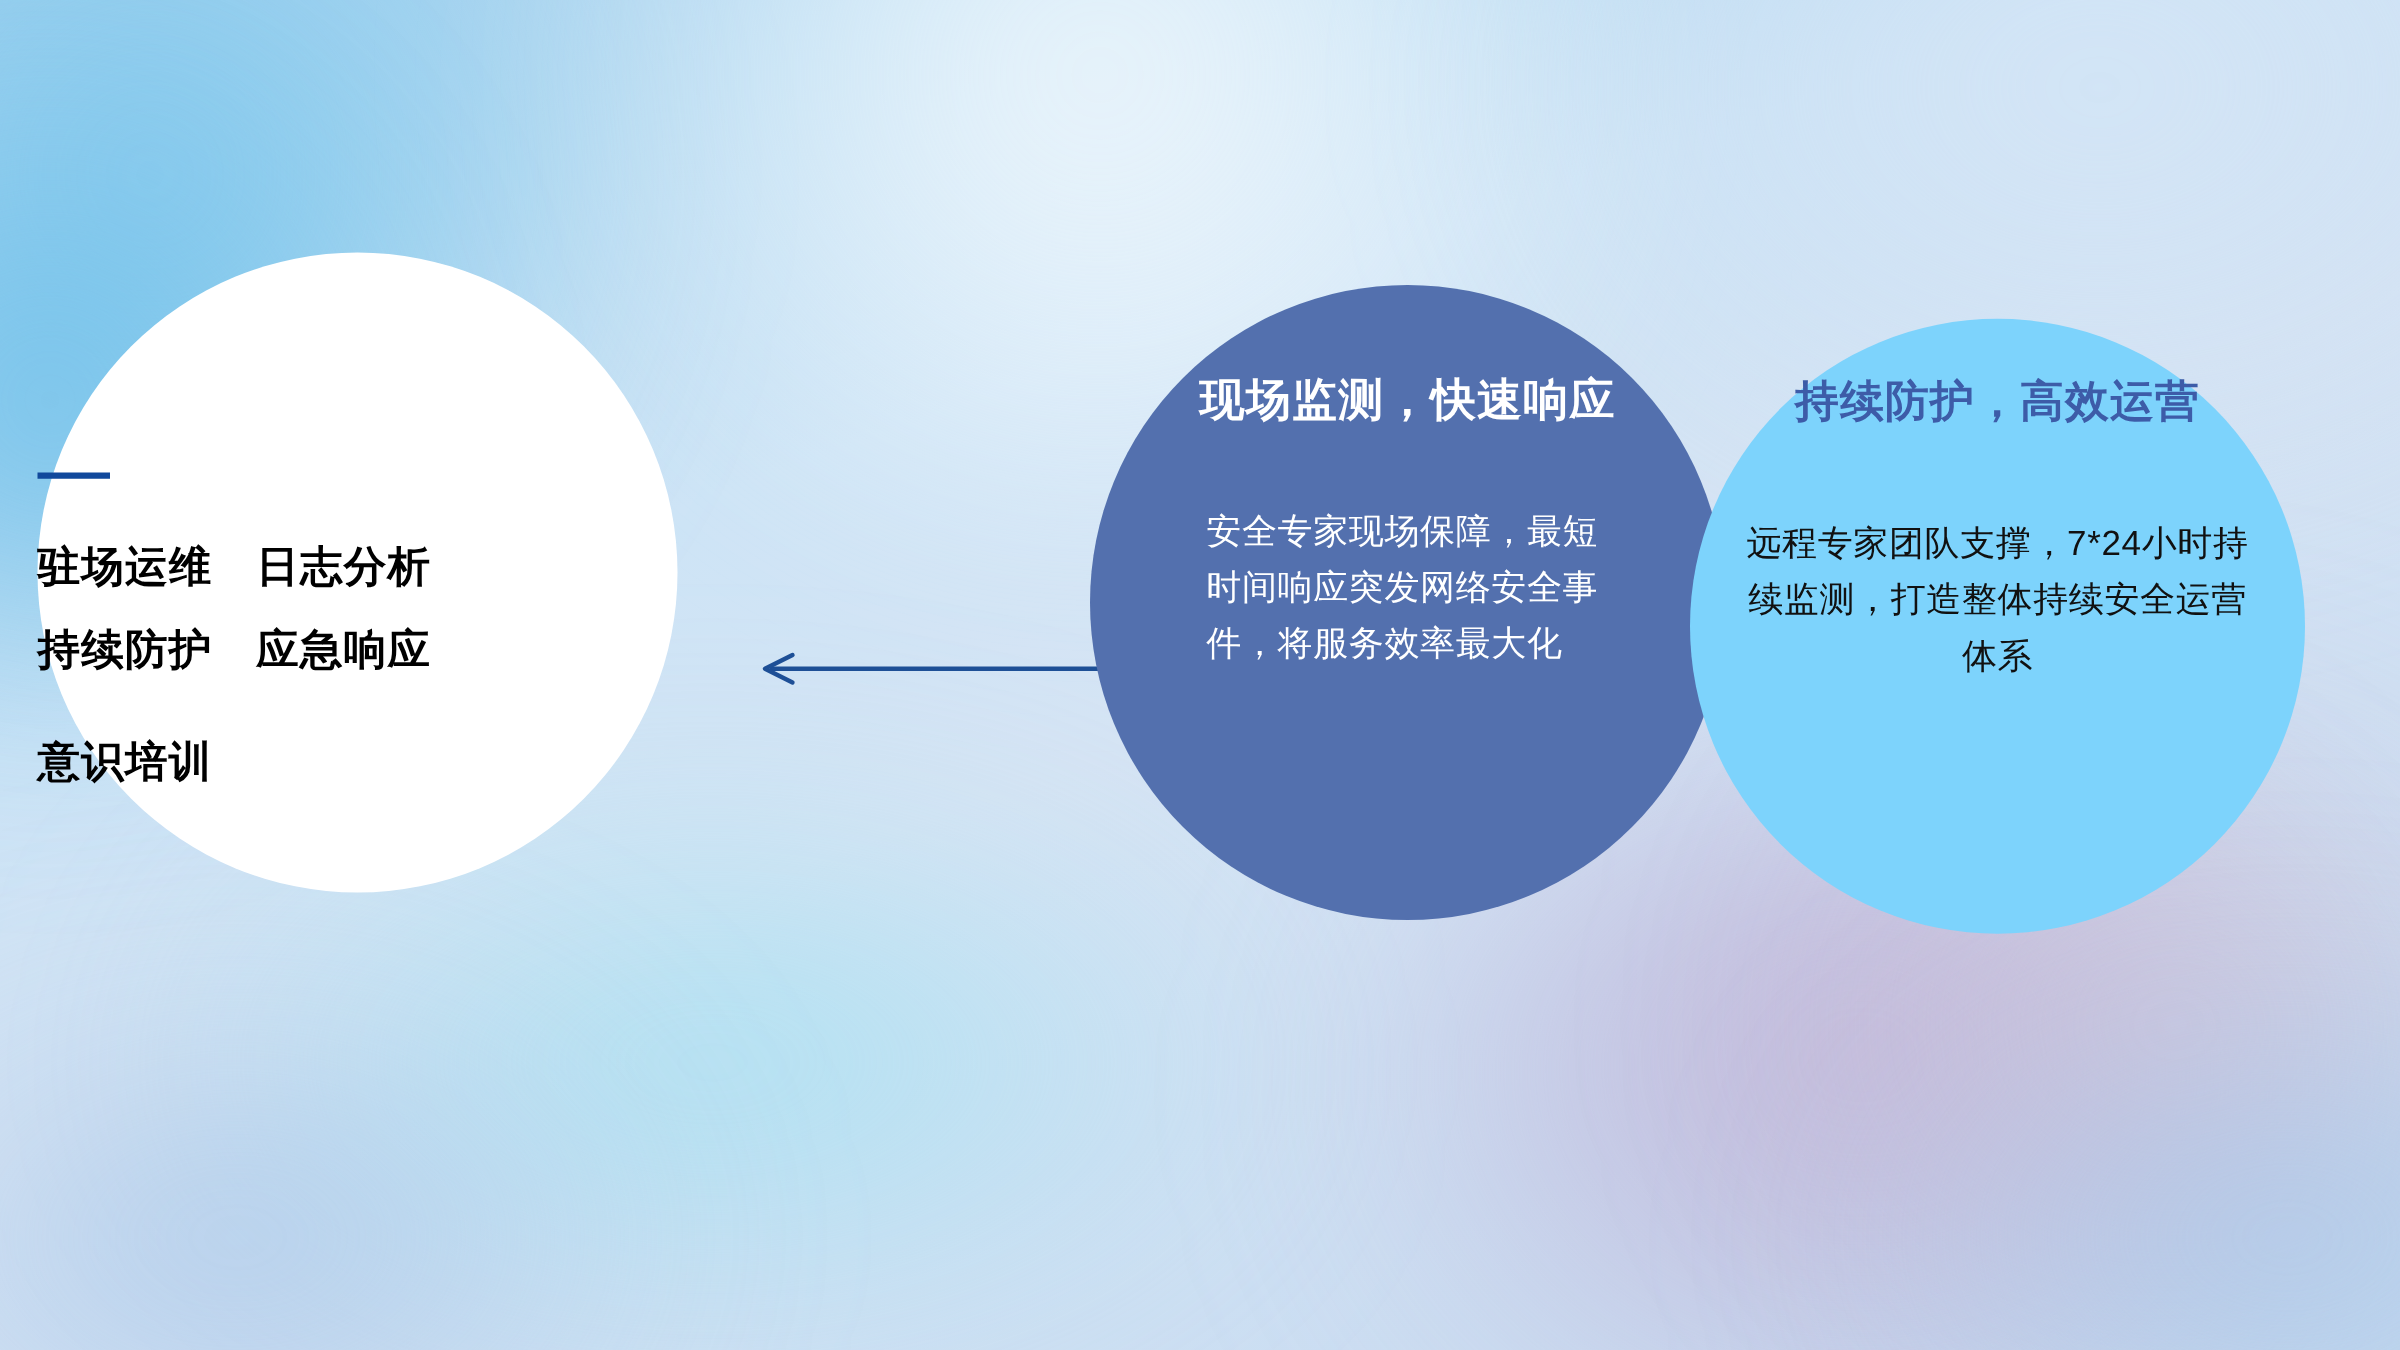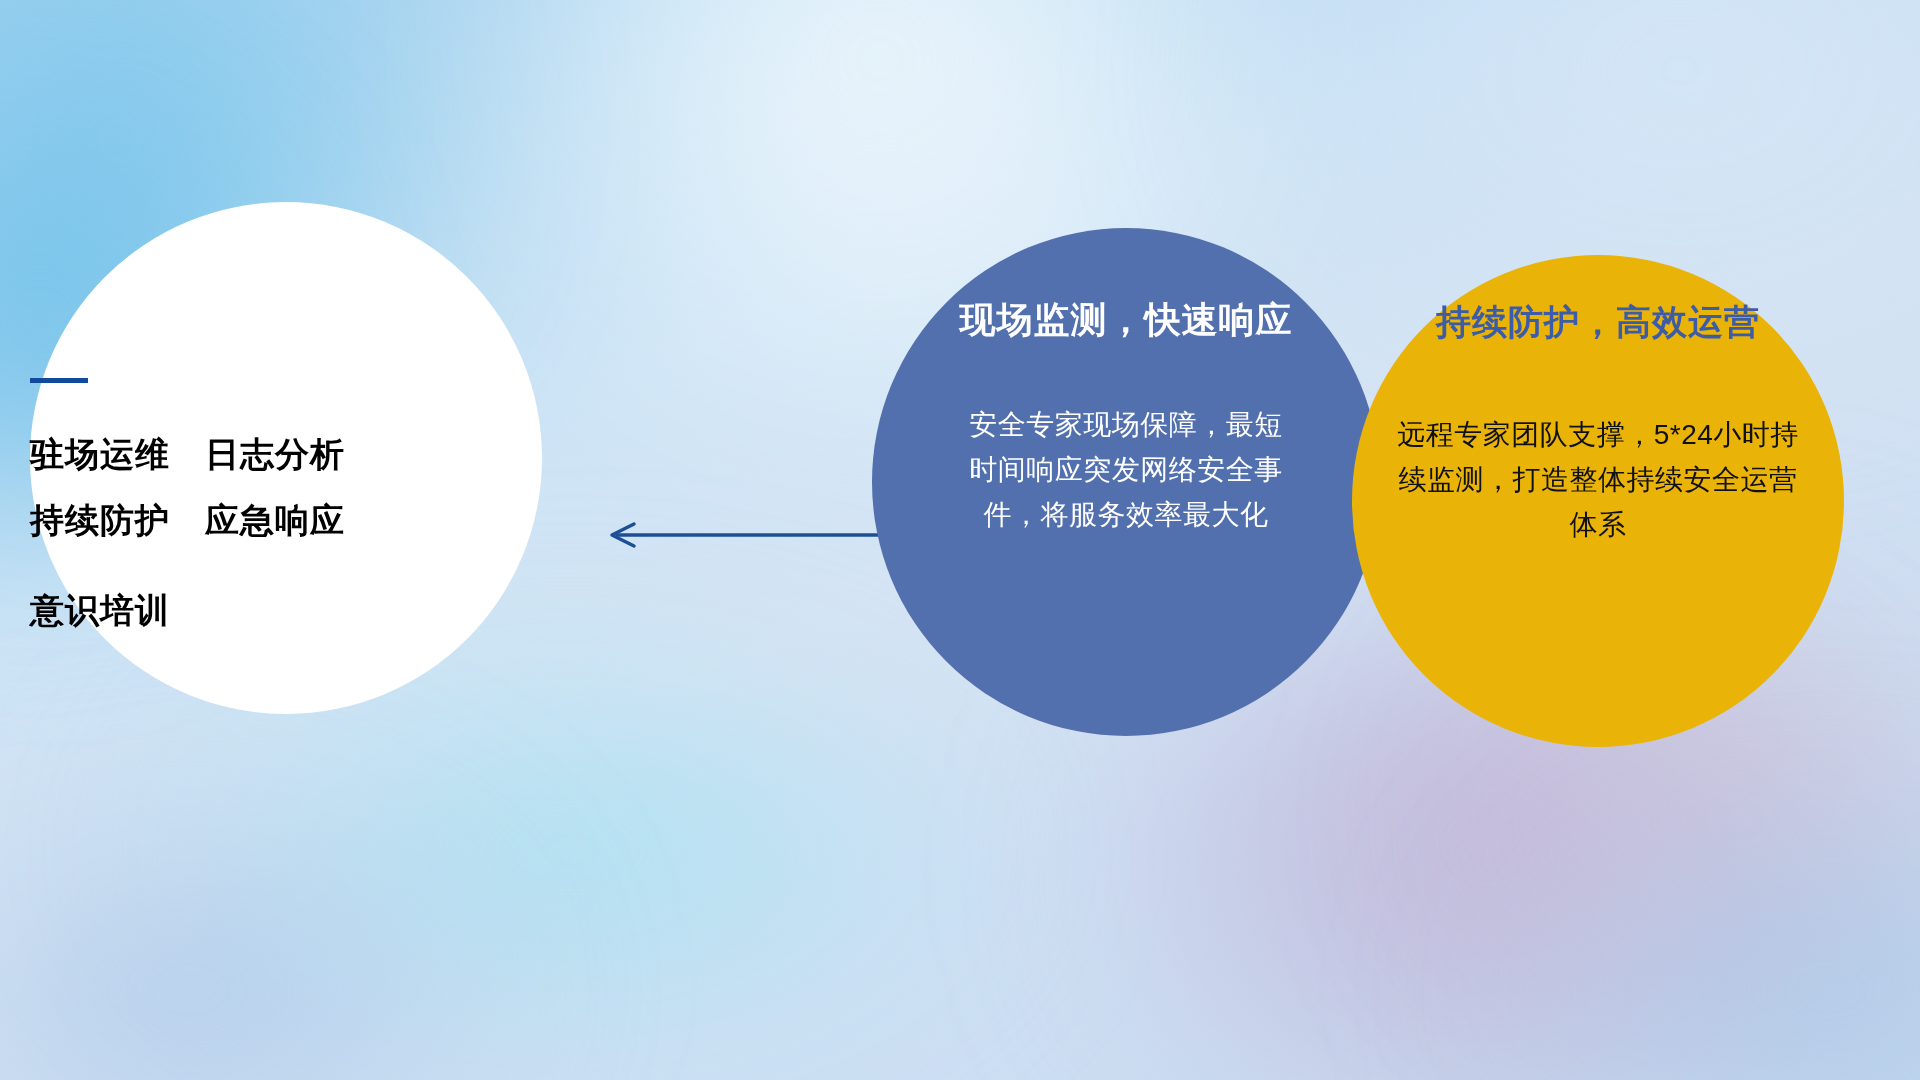--- a/index.html
+++ b/index.html
@@ -106,21 +106,21 @@
     height: 508px;
     background: #5370ae;
     z-index: 5;
   }
 
   #circle-right {
     left: 1352px;
     top: 255px;
     width: 492px;
     height: 492px;
-    background: #eab308;
+    background: #7dd3fc;
     z-index: 6;
   }
 
   
   .left-inner {
     position: absolute;
     left: 0;
     top: 0;
     width: 512px;
     height: 512px;
@@ -169,21 +169,20 @@
     line-height: 1.1;
     white-space: nowrap;
   }
   .mid-body {
     margin-top: 62px;
     width: 322px;
     font-size: 28px;
     font-weight: 400;
     color: #ffffff;
     line-height: 1.62;
-    text-align: center;
     letter-spacing: 0.5px;
   }
 
   
   .right-inner {
     position: absolute;
     left: 0;
     top: 0;
     width: 492px;
     height: 492px;
@@ -257,17 +256,17 @@
   <div class="circle" id="circle-middle">
     <div class="mid-inner">
       <div class="mid-title">现场监测，快速响应</div>
       <div class="mid-body">安全专家现场保障，最短时间响应突发网络安全事件，将服务效率最大化</div>
     </div>
   </div>
 
   <div class="circle" id="circle-right">
     <div class="right-inner">
       <div class="right-title">持续防护，高效运营</div>
-      <div class="right-body">远程专家团队支撑，5*24小时持续监测，打造整体持续安全运营体系</div>
+      <div class="right-body">远程专家团队支撑，7*24小时持续监测，打造整体持续安全运营体系</div>
     </div>
   </div>
 
 </div>
 
 </body></html>

